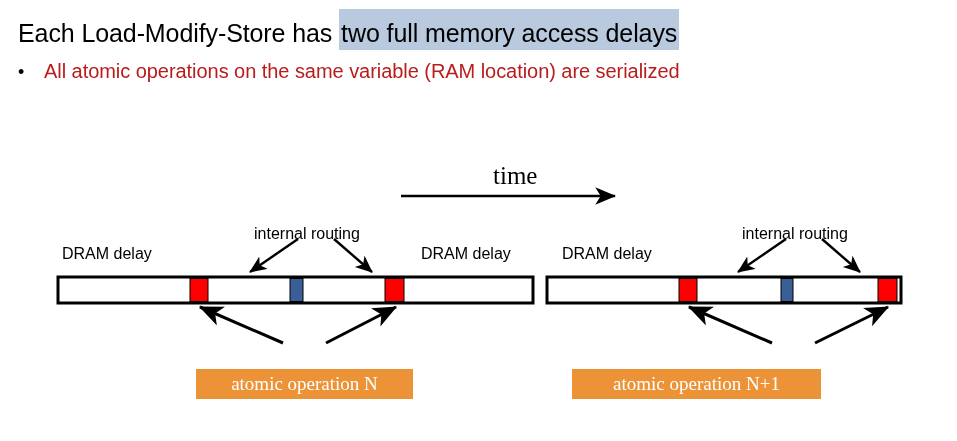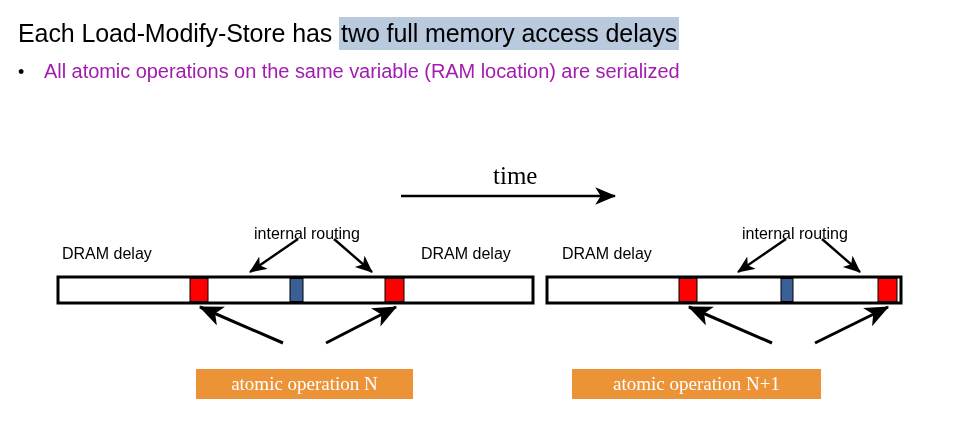--- a/index.html
+++ b/index.html
@@ -26,42 +26,42 @@
     top: 17px;
     font-size: 25px;
     line-height: 32px;
     white-space: nowrap;
     color: #000;
     letter-spacing: -0.1px;
   }
   .title-plain { }
   .title-hl {
     background: #b9c9de;
-    padding: 2px 2px 3px 2px;
+    padding: 10px 2px 3px 2px;
   }
 
   .bullet-row {
     position: absolute;
     left: 18px;
     top: 58px;
     display: flex;
     align-items: baseline;
     white-space: nowrap;
   }
   .bullet-dot {
     width: 26px;
     font-size: 18px;
     line-height: 26px;
     color: #000;
     flex: 0 0 26px;
   }
   .bullet-text {
     font-size: 20px;
     line-height: 26px;
-    color: #a21caf;
+    color: #b91c1c;
     letter-spacing: -0.05px;
   }
 
   
   .figure {
     position: absolute;
     left: 0;
     top: 0;
     width: 816px;
     height: 441px;

